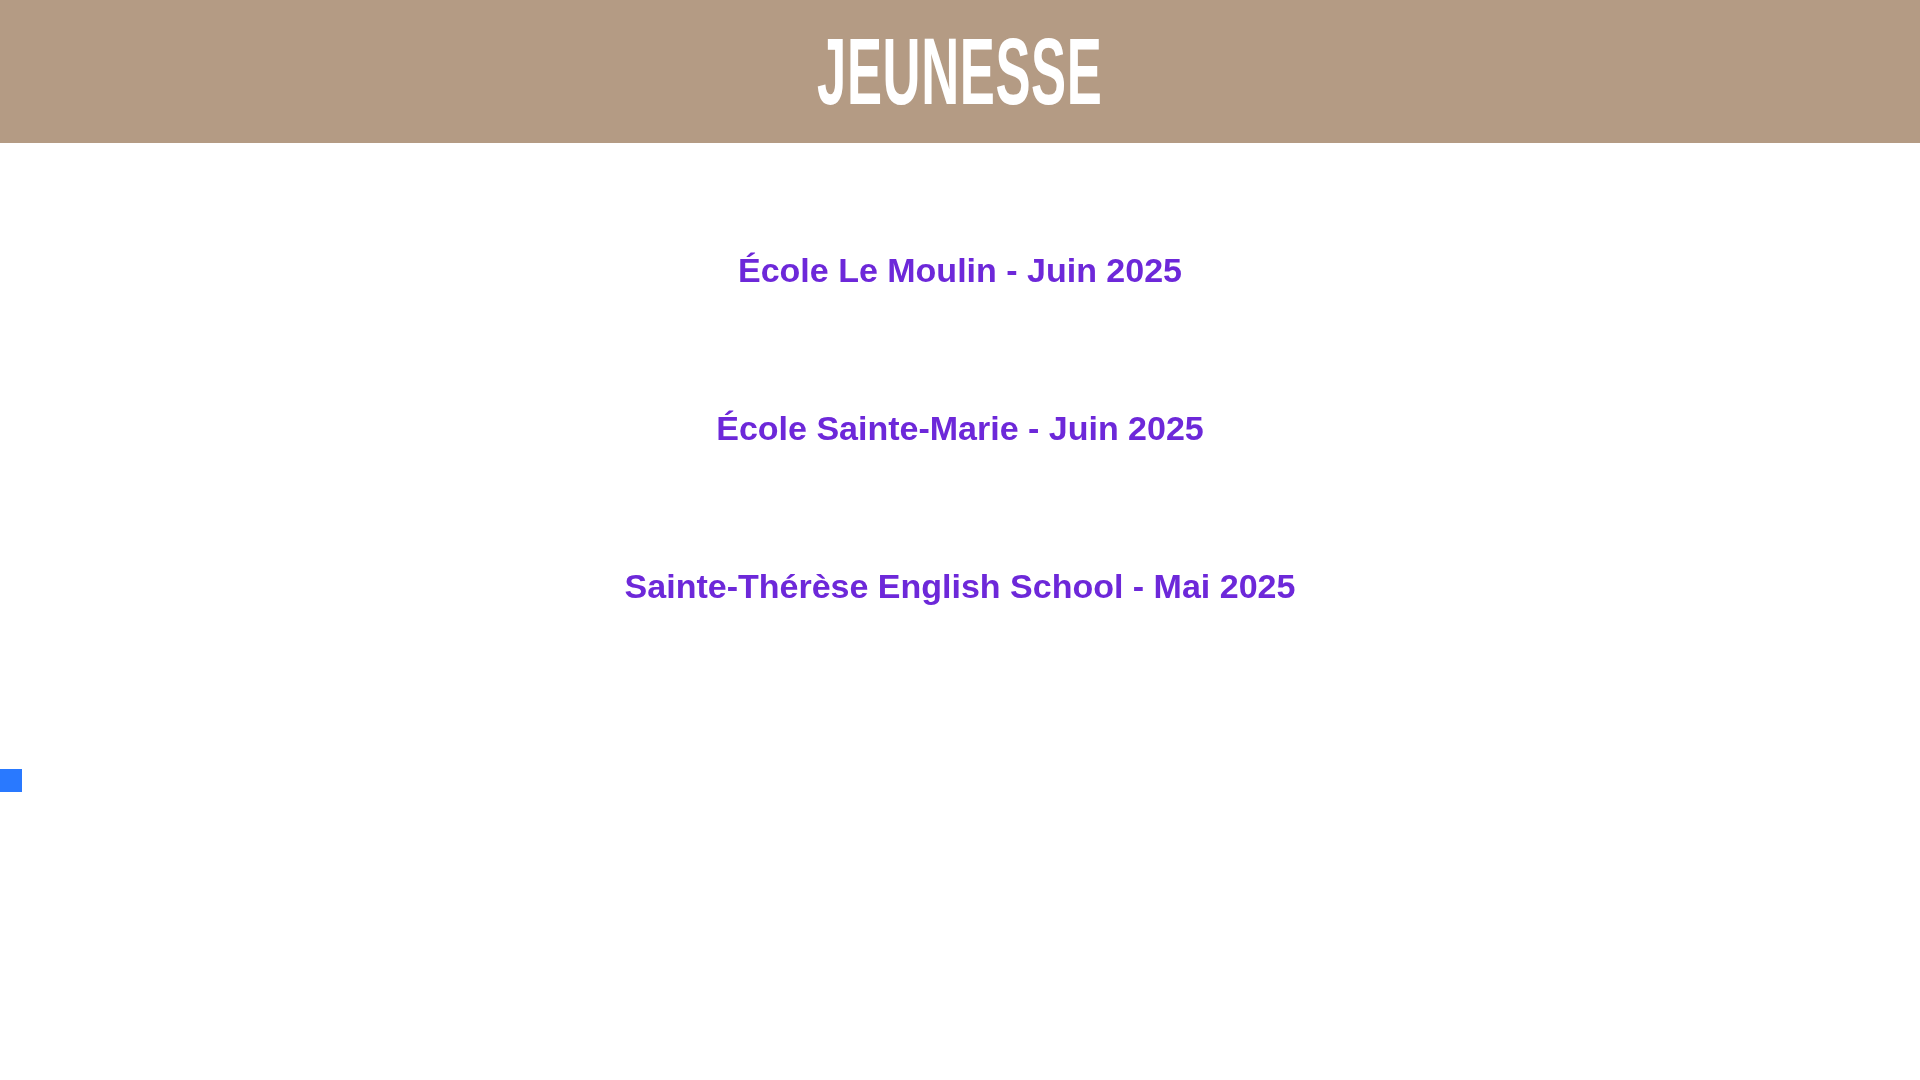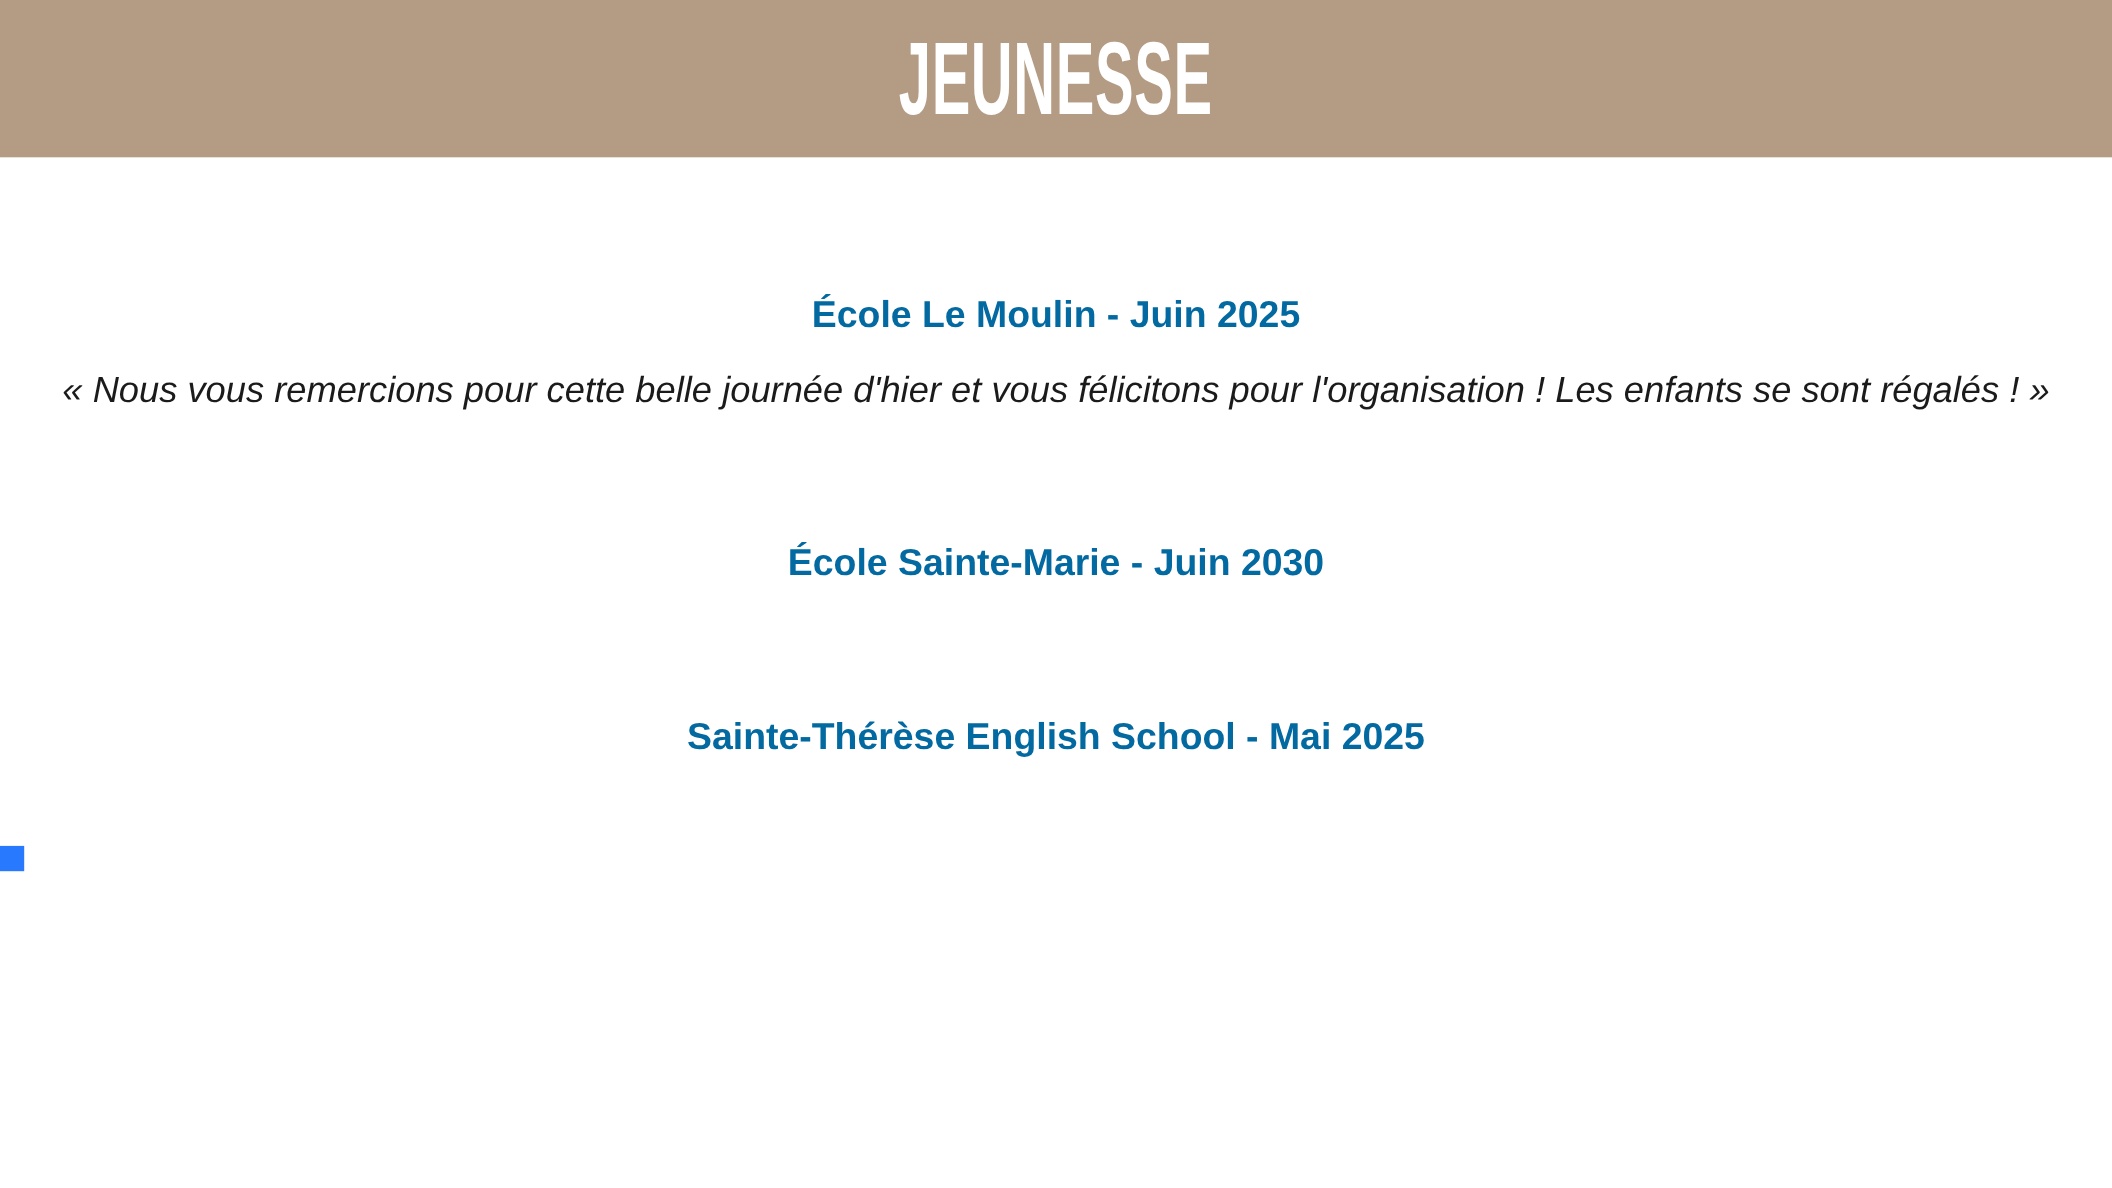--- a/index.html
+++ b/index.html
@@ -37,25 +37,25 @@
     white-space: nowrap;
   }
   .content {
     padding-top: 101px;
     text-align: center;
   }
   .testimonial {
     margin: 0 auto 106px auto;
   }
   .t-title {
-    margin: 16px;
+    margin: 0;
     font-size: 34px;
     font-weight: 700;
     line-height: 52px;
-    color: #0369a1;
+    color: #6d28d9;
   }
   .t-quote {
     margin: 0 auto;
     max-width: 1810px;
     font-size: 33px;
     font-style: italic;
     font-weight: 400;
     line-height: 52px;
     color: #1b1b1b;
   }
@@ -74,25 +74,24 @@
 <div class="page">
 
   <header class="banner">
     <h1 class="banner-title">JEUNESSE</h1>
   </header>
 
   <main class="content">
 
     <article class="testimonial">
       <h2 class="t-title">École Le Moulin - Juin 2025</h2>
-      <p class="t-quote">« Nous vous remercions pour cette belle journée d'hier et vous félicitons pour l'organisation ! Les enfants se sont régalés ! »</p>
     </article>
 
     <article class="testimonial">
-      <h2 class="t-title">École Sainte-Marie - Juin 2030</h2>
+      <h2 class="t-title">École Sainte-Marie - Juin 2025</h2>
     </article>
 
     <article class="testimonial">
       <h2 class="t-title">Sainte-Thérèse English School - Mai 2025</h2>
     </article>
 
   </main>
 
   <div class="corner-accent"></div>
 

